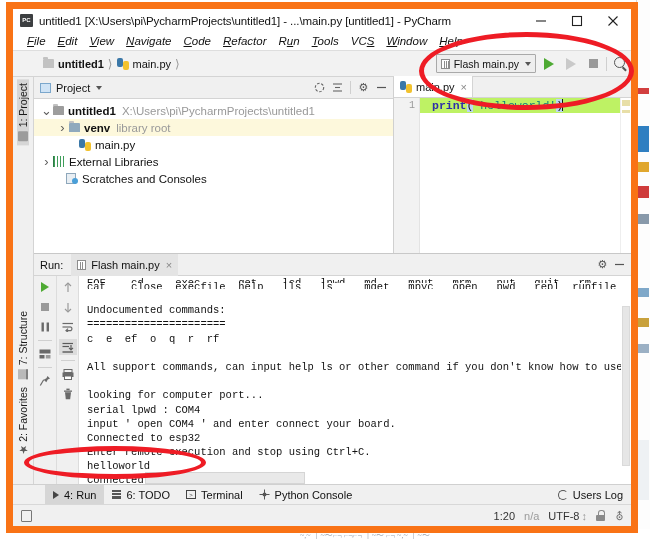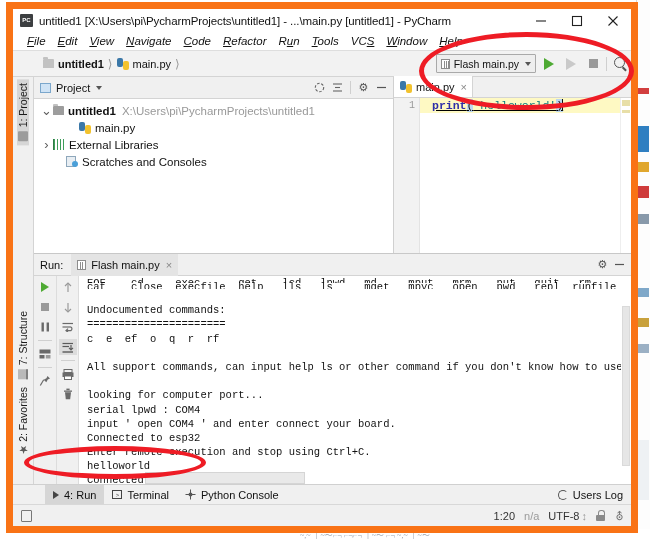--- a/index.html
+++ b/index.html
@@ -249,23 +249,23 @@
   .etab-close { margin-left: 6px; color: #888; font-size: 11px; }
   #editor-body { flex: 1 1 auto; display: flex; position: relative; background:#fff; min-height:0; }
   #gutter {
     width: 26px; flex: 0 0 26px; background: #f2f2f2;
     border-right: 1px solid #e3e3e3;
     font-family: "Liberation Mono", monospace; font-size: 10px; color: #999;
     text-align: right; padding: 2px 4px 0 0;
   }
   #code-area { flex: 1 1 auto; position: relative; }
   #code-line {
-    background: #fef9c3; height: 15px; line-height: 15px;
+    background: #bef264; height: 15px; line-height: 15px;
     font-family: "Liberation Mono", monospace; font-size: 11.5px;
-    padding-left: 12px; white-space: pre; position: relative; text-decoration: underline;
+    padding-left: 12px; white-space: pre; position: relative;
   }
   .kw { color: #2e2ea8; font-weight: bold; }
   .par { color: #111; }
   .str { color: #0a7d7d; }
   .sel { background: #bcd7f0; }
   .caret {
     display: inline-block; width: 1px; height: 12px; background: #111;
     vertical-align: -2px; margin-left: -1px;
   }
   #code-scroll {
@@ -513,20 +513,26 @@
             </div>
           </div>
 
           <div id="tree">
             <div class="tnode">
               <span class="arrow down"></span>
               <span class="folder-ico" style="background:#9d9d9d;"></span>
               <span class="tlabel">untitled1</span>
               <span class="tsub">X:\Users\pi\PycharmProjects\untitled1</span>
             </div>
+            <div class="tnode hl" style="padding-left:22px;">
+              <span class="arrow right"></span>
+              <span class="folder-ico" style="background:#8fa9bd;"></span>
+              <span class="tlabel">venv</span>
+              <span class="tsub">library root</span>
+            </div>
             <div class="tnode" style="padding-left:45px;">
               <span class="py-ico"></span>
               <span>main.py</span>
             </div>
             <div class="tnode">
               <span class="arrow right"></span>
               <span class="ico-lib"></span>
               <span>External Libraries</span>
             </div>
             <div class="tnode" style="padding-left:32px;">
@@ -681,20 +687,24 @@
       </div>
     </div>
   </div>
 
   <div id="toolbar-bottom">
     <div class="btab sel">
       <span class="btab-play"></span>
       <span>4: Run</span>
     </div>
     <div class="btab">
+      <span class="ico-todo"></span>
+      <span>6: TODO</span>
+    </div>
+    <div class="btab">
       <span class="ico-term">&gt;</span>
       <span>Terminal</span>
     </div>
     <div class="btab">
       <span class="ico-pycon">
         <svg width="11" height="11">
             <circle cx="5.5" cy="5.5" r="2" fill="#555"></circle>
             <line x1="5.5" y1="0.5" x2="5.5" y2="10.5" stroke="#555" stroke-width="1"></line>
             <line x1="0.5" y1="5.5" x2="10.5" y2="5.5" stroke="#555" stroke-width="1"></line>
           </svg>

